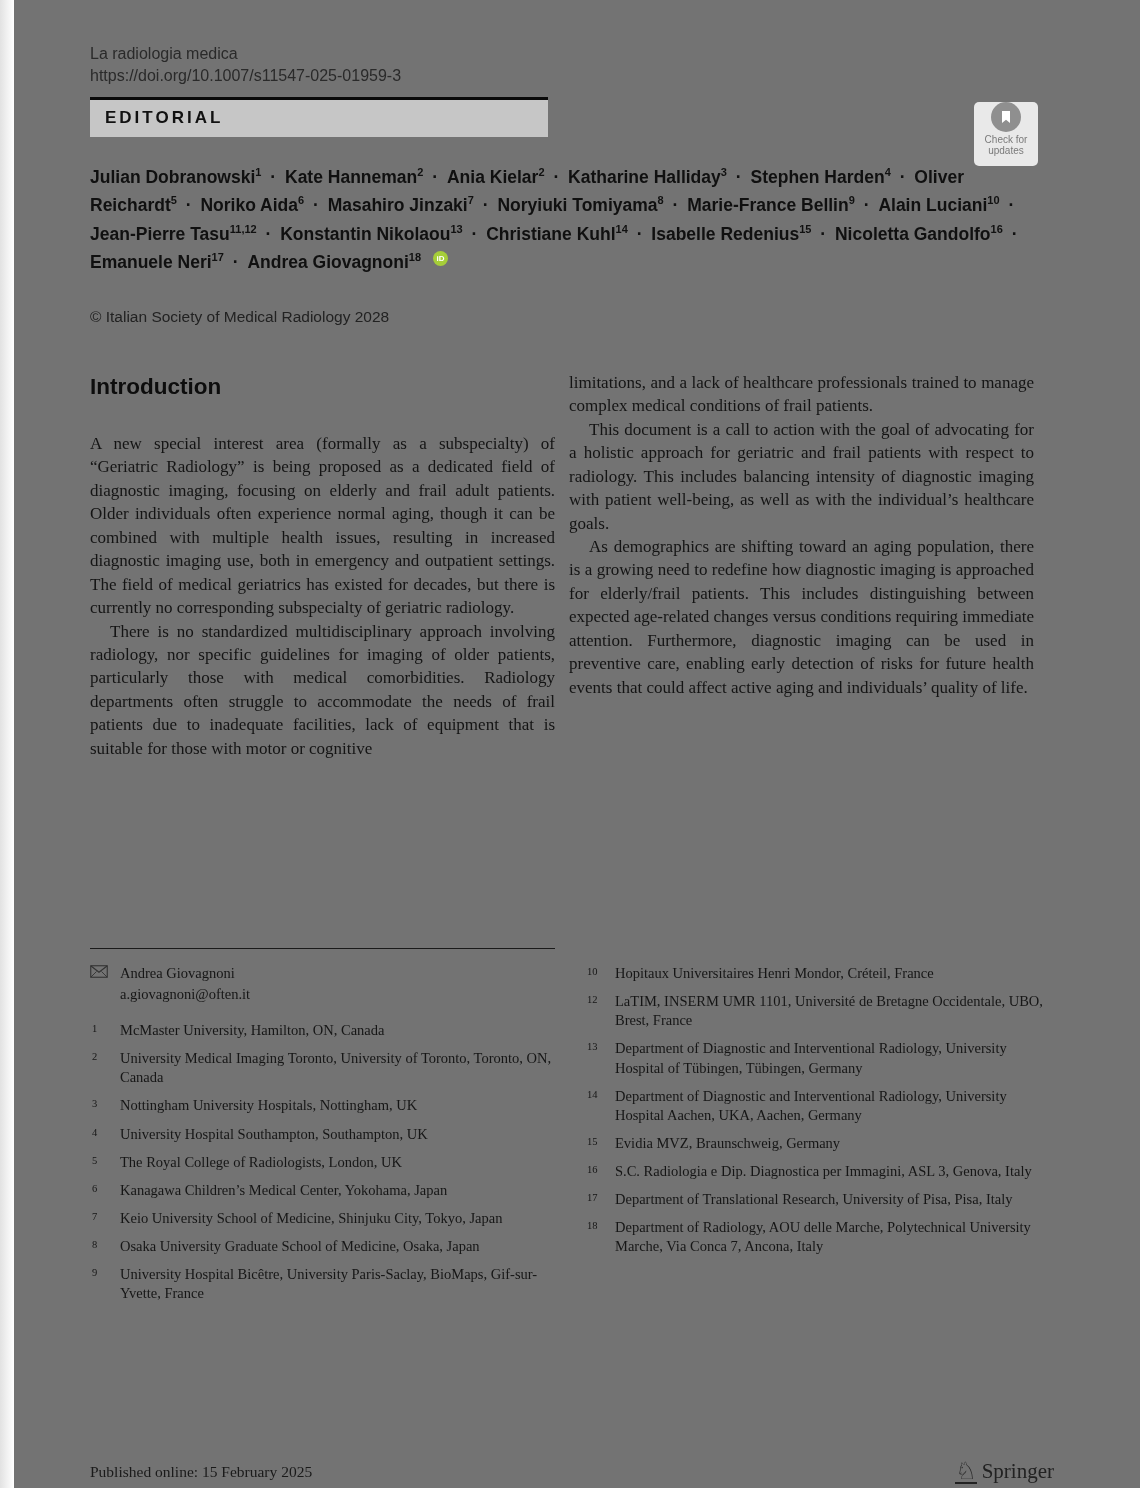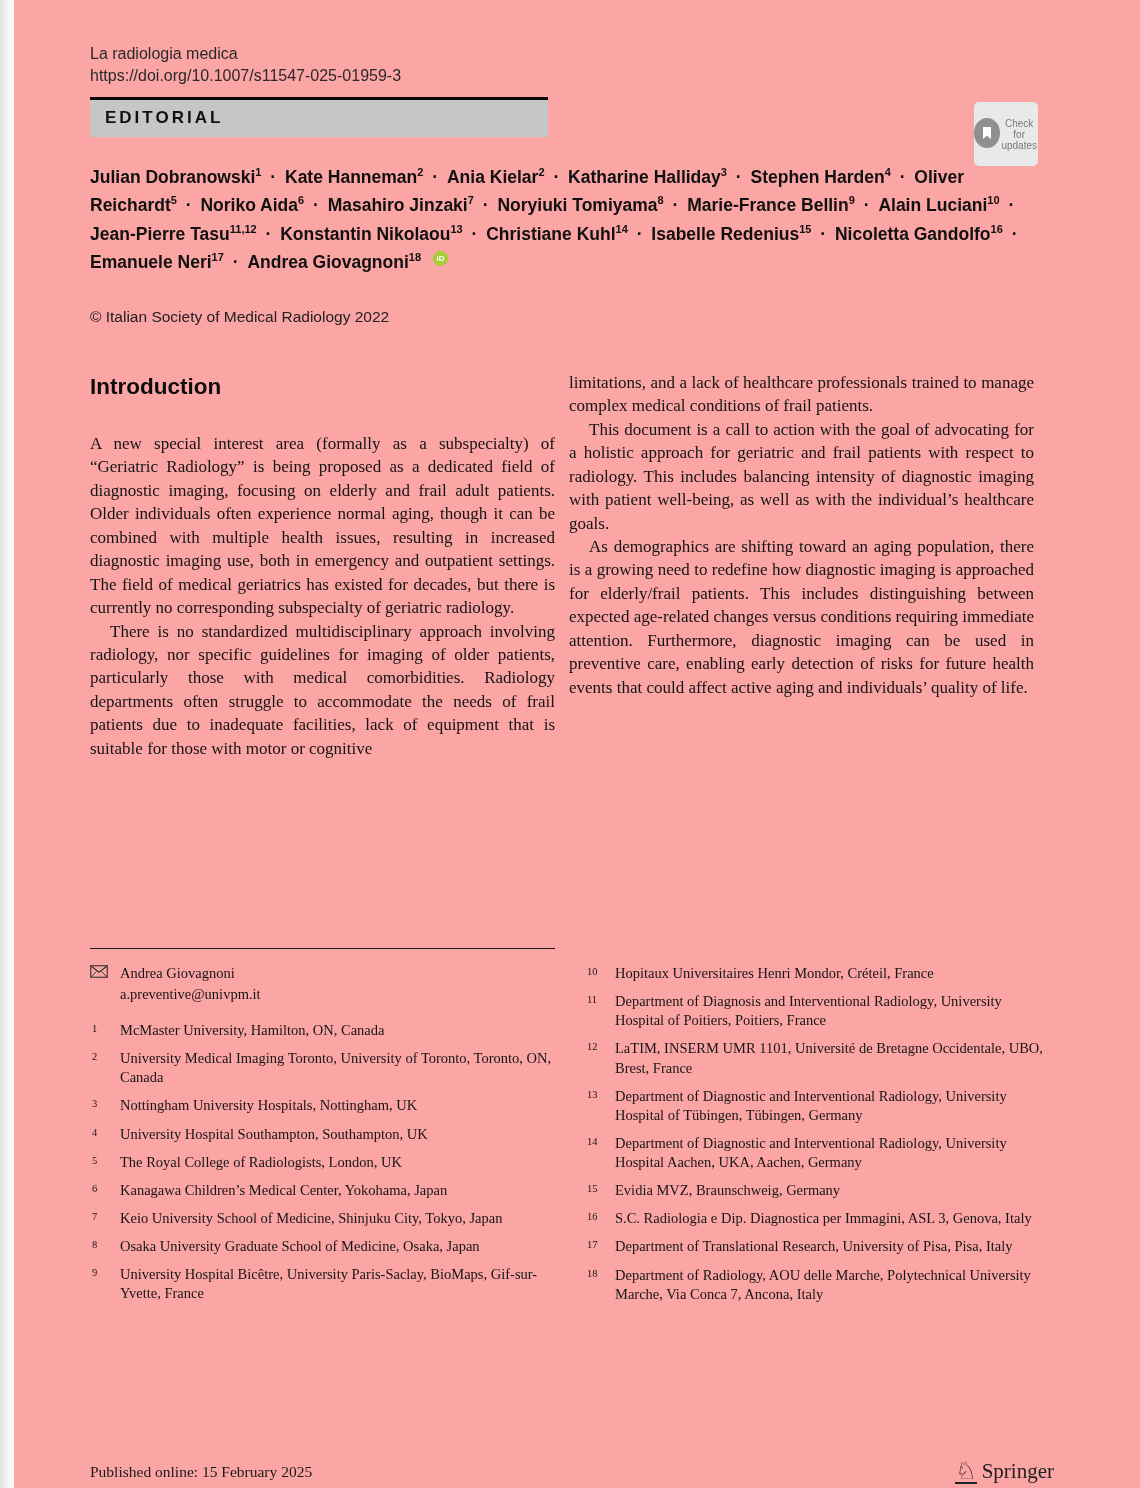--- a/index.html
+++ b/index.html
@@ -1,20 +1,20 @@
 <!DOCTYPE html>
 <html lang="en"><head>
 <meta charset="utf-8">
 <style>
   * { margin:0; padding:0; box-sizing:border-box; }
   html,body { background:#ffffff; }
   .page {
     position:relative;
     width:1140px; height:1488px;
-    background:#fca5a5;
+    background:#737373;
     overflow:hidden;
     font-family:"Liberation Sans", sans-serif;
     color:#1c1c1c;
   }
   
   .scan-edge {
     position:absolute; left:0; top:0; bottom:0; width:14px;
     background:linear-gradient(90deg,#e2e2e2,#f4f4f4 60%,#ffffff);
   }
   .content { position:absolute; left:90px; right:90px; top:45px; }
@@ -28,21 +28,21 @@
     border-top:3px solid #0a0a0a;
     background:#c6c6c6;
     padding:8px 15px 9px 15px;
     font-weight:bold; font-size:17px; letter-spacing:3px; color:#111;
   }
 
   .check-badge {
     position:absolute; top:5px; right:12px;
     width:64px; height:64px;
     background:#e9e9e9; border-radius:5px;
-    display:flex; flex-direction:row; align-items:center; 
+    display:flex; flex-direction:column; align-items:center; 
     cursor:pointer;
   }
   .check-badge .circle {
     width:30px; height:30px; border-radius:50%;
     background:#8f8f8f; display:flex; align-items:center; justify-content:center;
     margin-bottom:2px;
   }
   .check-badge .txt { font-size:10px; line-height:11px; color:#7a7a7a; text-align:center; }
 
   .paper-title {
@@ -132,21 +132,21 @@
           <span>Check for</span><br>
           <span>updates</span>
         </span>
       </div>
     </div>
 
 
     <div class="authors" id="authors"><span>Julian Dobranowski</span><sup>1</sup><span class="sep"> · </span><span>Kate Hanneman</span><sup>2</sup><span class="sep"> · </span><span>Ania Kielar</span><sup>2</sup><span class="sep"> · </span><span>Katharine Halliday</span><sup>3</sup><span class="sep"> · </span><span>Stephen Harden</span><sup>4</sup><span class="sep"> · </span><span>Oliver Reichardt</span><sup>5</sup><span class="sep"> · </span><span>Noriko Aida</span><sup>6</sup><span class="sep"> · </span><span>Masahiro Jinzaki</span><sup>7</sup><span class="sep"> · </span><span>Noryiuki Tomiyama</span><sup>8</sup><span class="sep"> · </span><span>Marie-France Bellin</span><sup>9</sup><span class="sep"> · </span><span>Alain Luciani</span><sup>10</sup><span class="sep"> · </span><span>Jean-Pierre Tasu</span><sup>11,12</sup><span class="sep"> · </span><span>Konstantin Nikolaou</span><sup>13</sup><span class="sep"> · </span><span>Christiane Kuhl</span><sup>14</sup><span class="sep"> · </span><span>Isabelle Redenius</span><sup>15</sup><span class="sep"> · </span><span>Nicoletta Gandolfo</span><sup>16</sup><span class="sep"> · </span><span>Emanuele Neri</span><sup>17</sup><span class="sep"> · </span><span>Andrea Giovagnoni</span><sup>18</sup><span class="orcid" style="background: rgb(166, 206, 57);">iD</span></div>
 
     <div class="meta">
-      <div>© Italian Society of Medical Radiology 2022</div>
+      <div>© Italian Society of Medical Radiology 2028</div>
     </div>
 
     <div class="columns">
       <div class="col" id="col-left">
         <div class="section-heading">Introduction</div>
       <p>A new special interest area (formally as a subspecialty) of “Geriatric Radiology” is being proposed as a dedicated field of diagnostic imaging, focusing on elderly and frail adult patients. Older individuals often experience normal aging, though it can be combined with multiple health issues, resulting in increased diagnostic imaging use, both in emergency and outpatient settings. The field of medical geriatrics has existed for decades, but there is currently no corresponding subspecialty of geriatric radiology.</p>
           <p class="indent">There is no standardized multidisciplinary approach involving radiology, nor specific guidelines for imaging of older patients, particularly those with medical comorbidities. Radiology departments often struggle to accommodate the needs of frail patients due to inadequate facilities, lack of equipment that is suitable for those with motor or cognitive</p>
         </div>
       <div class="col" id="col-right">
           <p>limitations, and a lack of healthcare professionals trained to manage complex medical conditions of frail patients.</p>
@@ -162,21 +162,21 @@
       <div class="correspondence">
         <span class="env">
           <svg width="18" height="13" viewBox="0 0 18 13">
             <rect x="0.75" y="0.75" width="16.5" height="11.5" fill="none" stroke="#333" stroke-width="1.1"></rect>
             <path d="M1 1 L9 7.2 L17 1" fill="none" stroke="#333" stroke-width="1.1"></path>
             <path d="M1 12 L6.5 6.5 M17 12 L11.5 6.5" fill="none" stroke="#333" stroke-width="0.9"></path>
           </svg>
         </span>
         <span class="lines">
           <div>Andrea Giovagnoni</div>
-          <div>a.preventive@univpm.it</div>
+          <div>a.giovagnoni@often.it</div>
         </span>
       </div>
     <div class="affil">
           <span class="num">1</span>
           <span class="txt">McMaster University, Hamilton, ON, Canada</span>
         </div>
         <div class="affil">
           <span class="num">2</span>
           <span class="txt">University Medical Imaging Toronto, University of Toronto, Toronto, ON, Canada</span>
         </div>
@@ -206,24 +206,20 @@
         </div>
         <div class="affil">
           <span class="num">9</span>
           <span class="txt">University Hospital Bicêtre, University Paris-Saclay, BioMaps, Gif-sur-Yvette, France</span>
         </div>
       </div>
     <div class="fncol right" id="fn-right">
         <div class="affil">
           <span class="num">10</span>
           <span class="txt">Hopitaux Universitaires Henri Mondor, Créteil, France</span>
-        </div>
-        <div class="affil">
-          <span class="num">11</span>
-          <span class="txt">Department of Diagnosis and Interventional Radiology, University Hospital of Poitiers, Poitiers, France</span>
         </div>
         <div class="affil">
           <span class="num">12</span>
           <span class="txt">LaTIM, INSERM UMR 1101, Université de Bretagne Occidentale, UBO, Brest, France</span>
         </div>
         <div class="affil">
           <span class="num">13</span>
           <span class="txt">Department of Diagnostic and Interventional Radiology, University Hospital of Tübingen, Tübingen, Germany</span>
         </div>
         <div class="affil">

